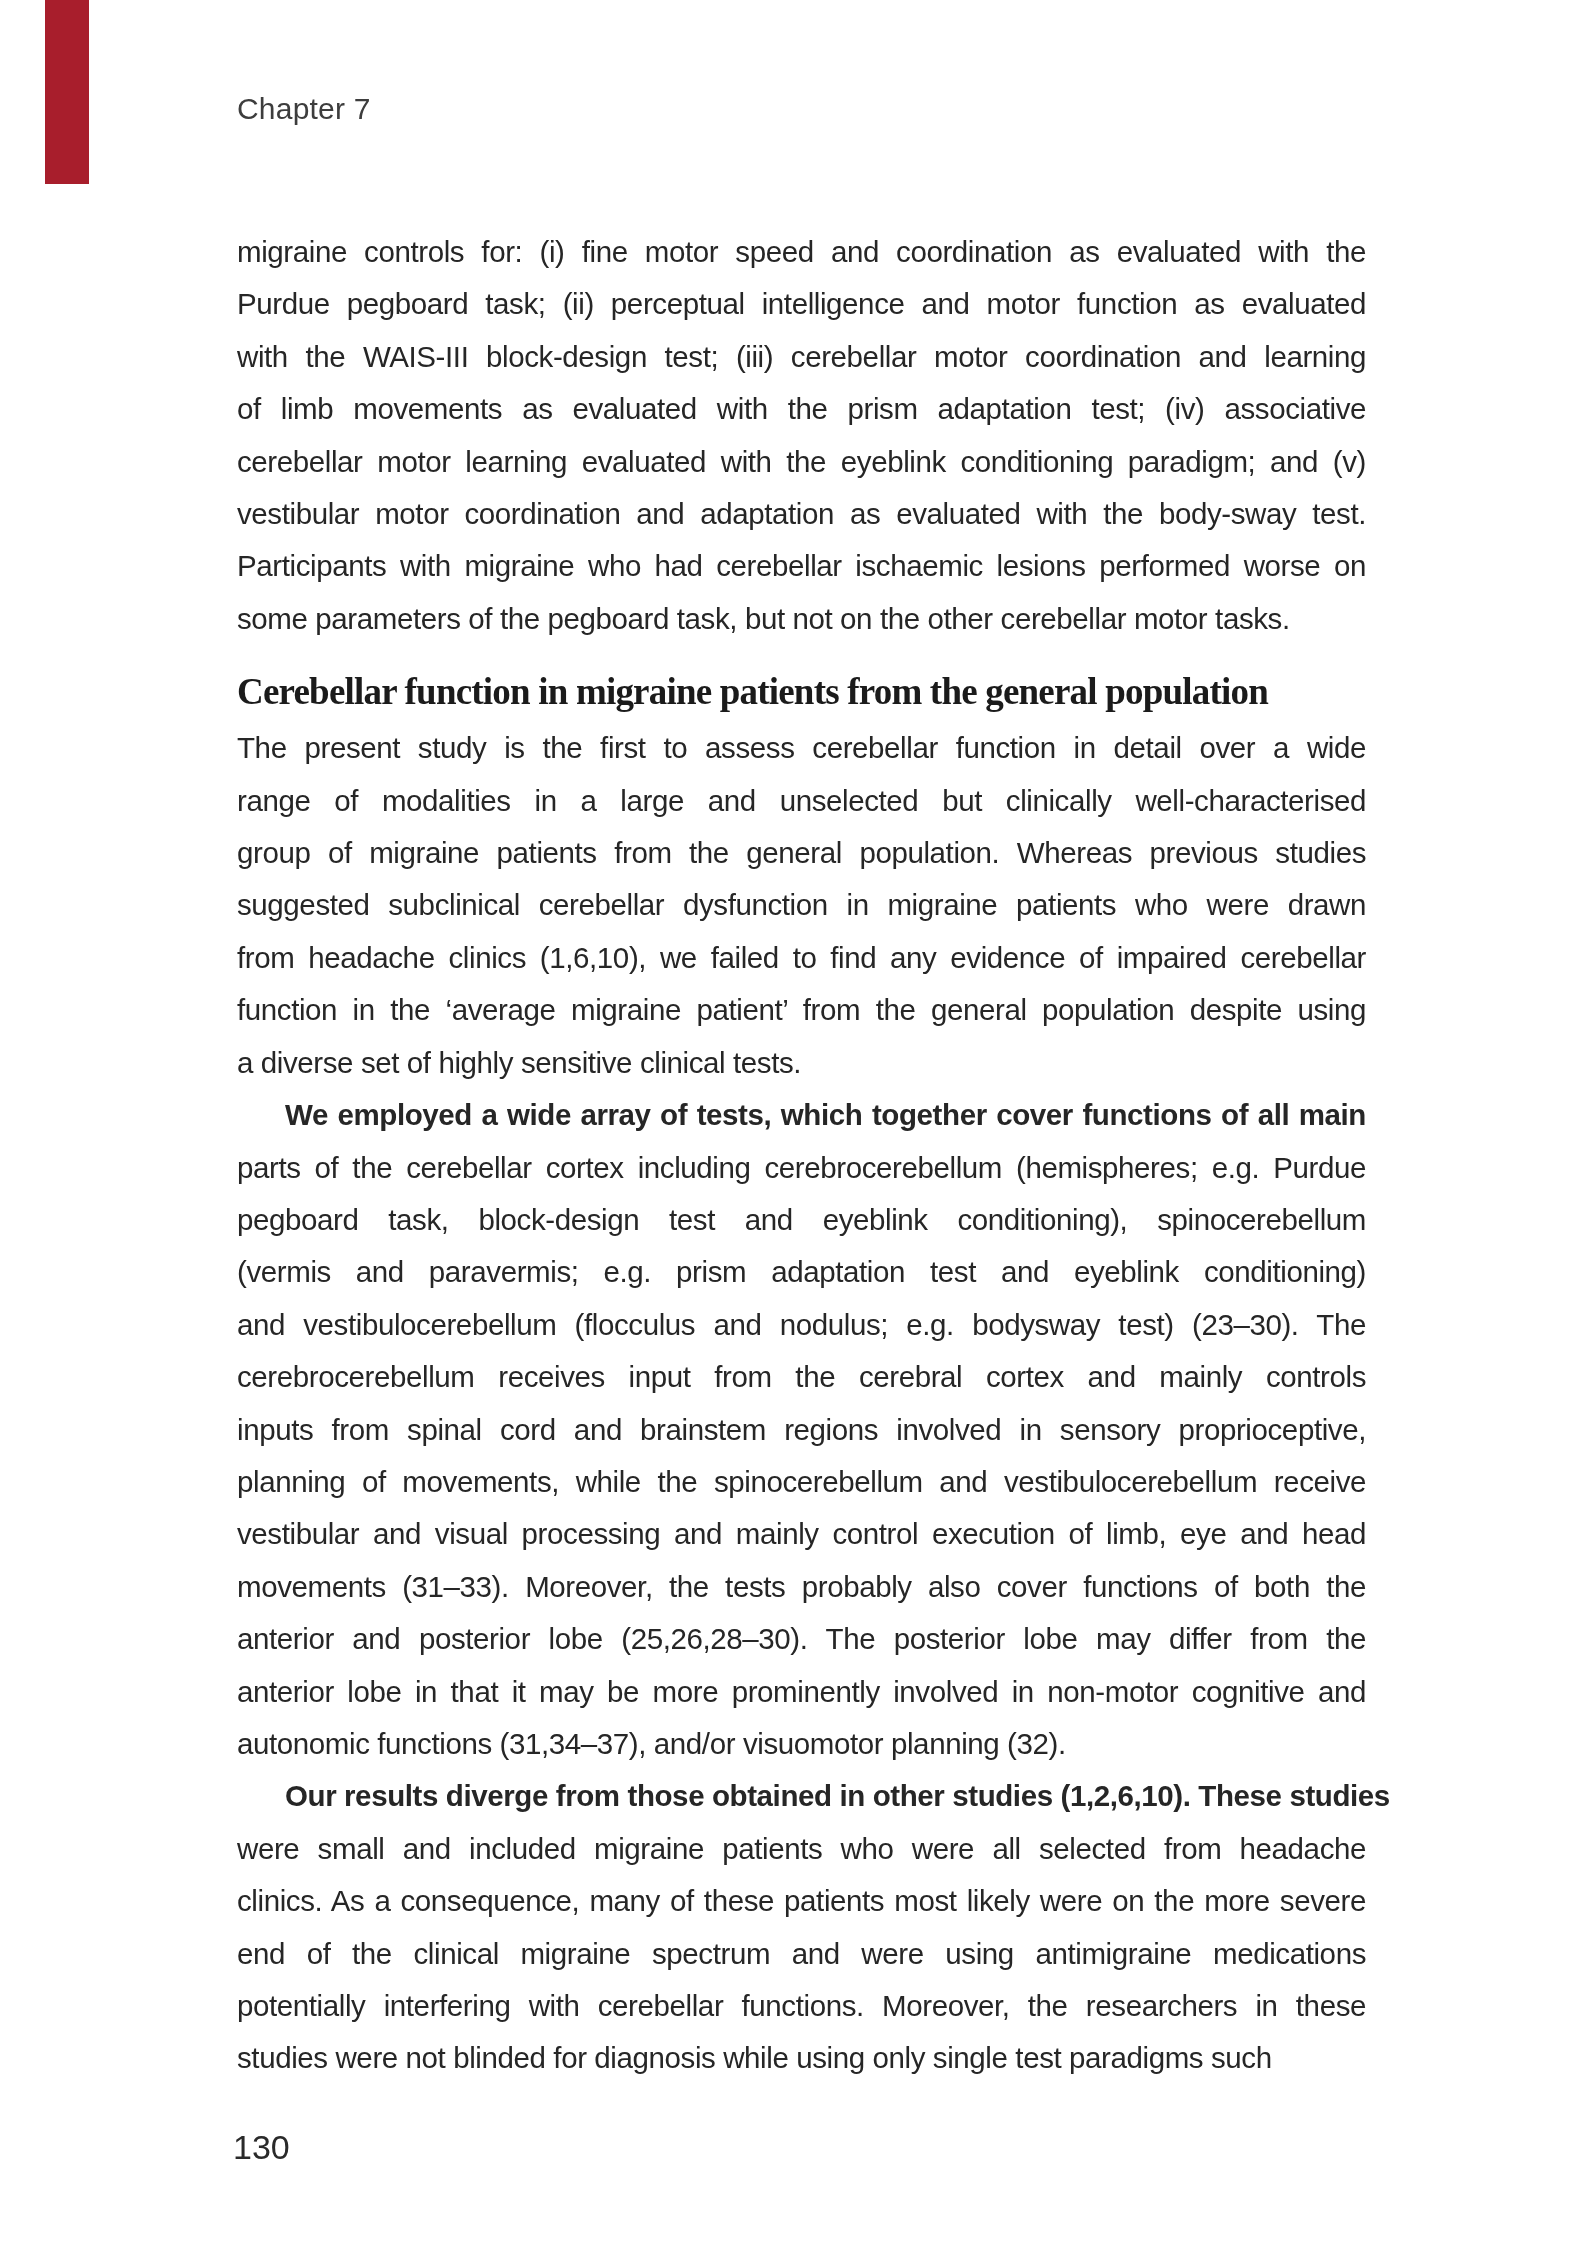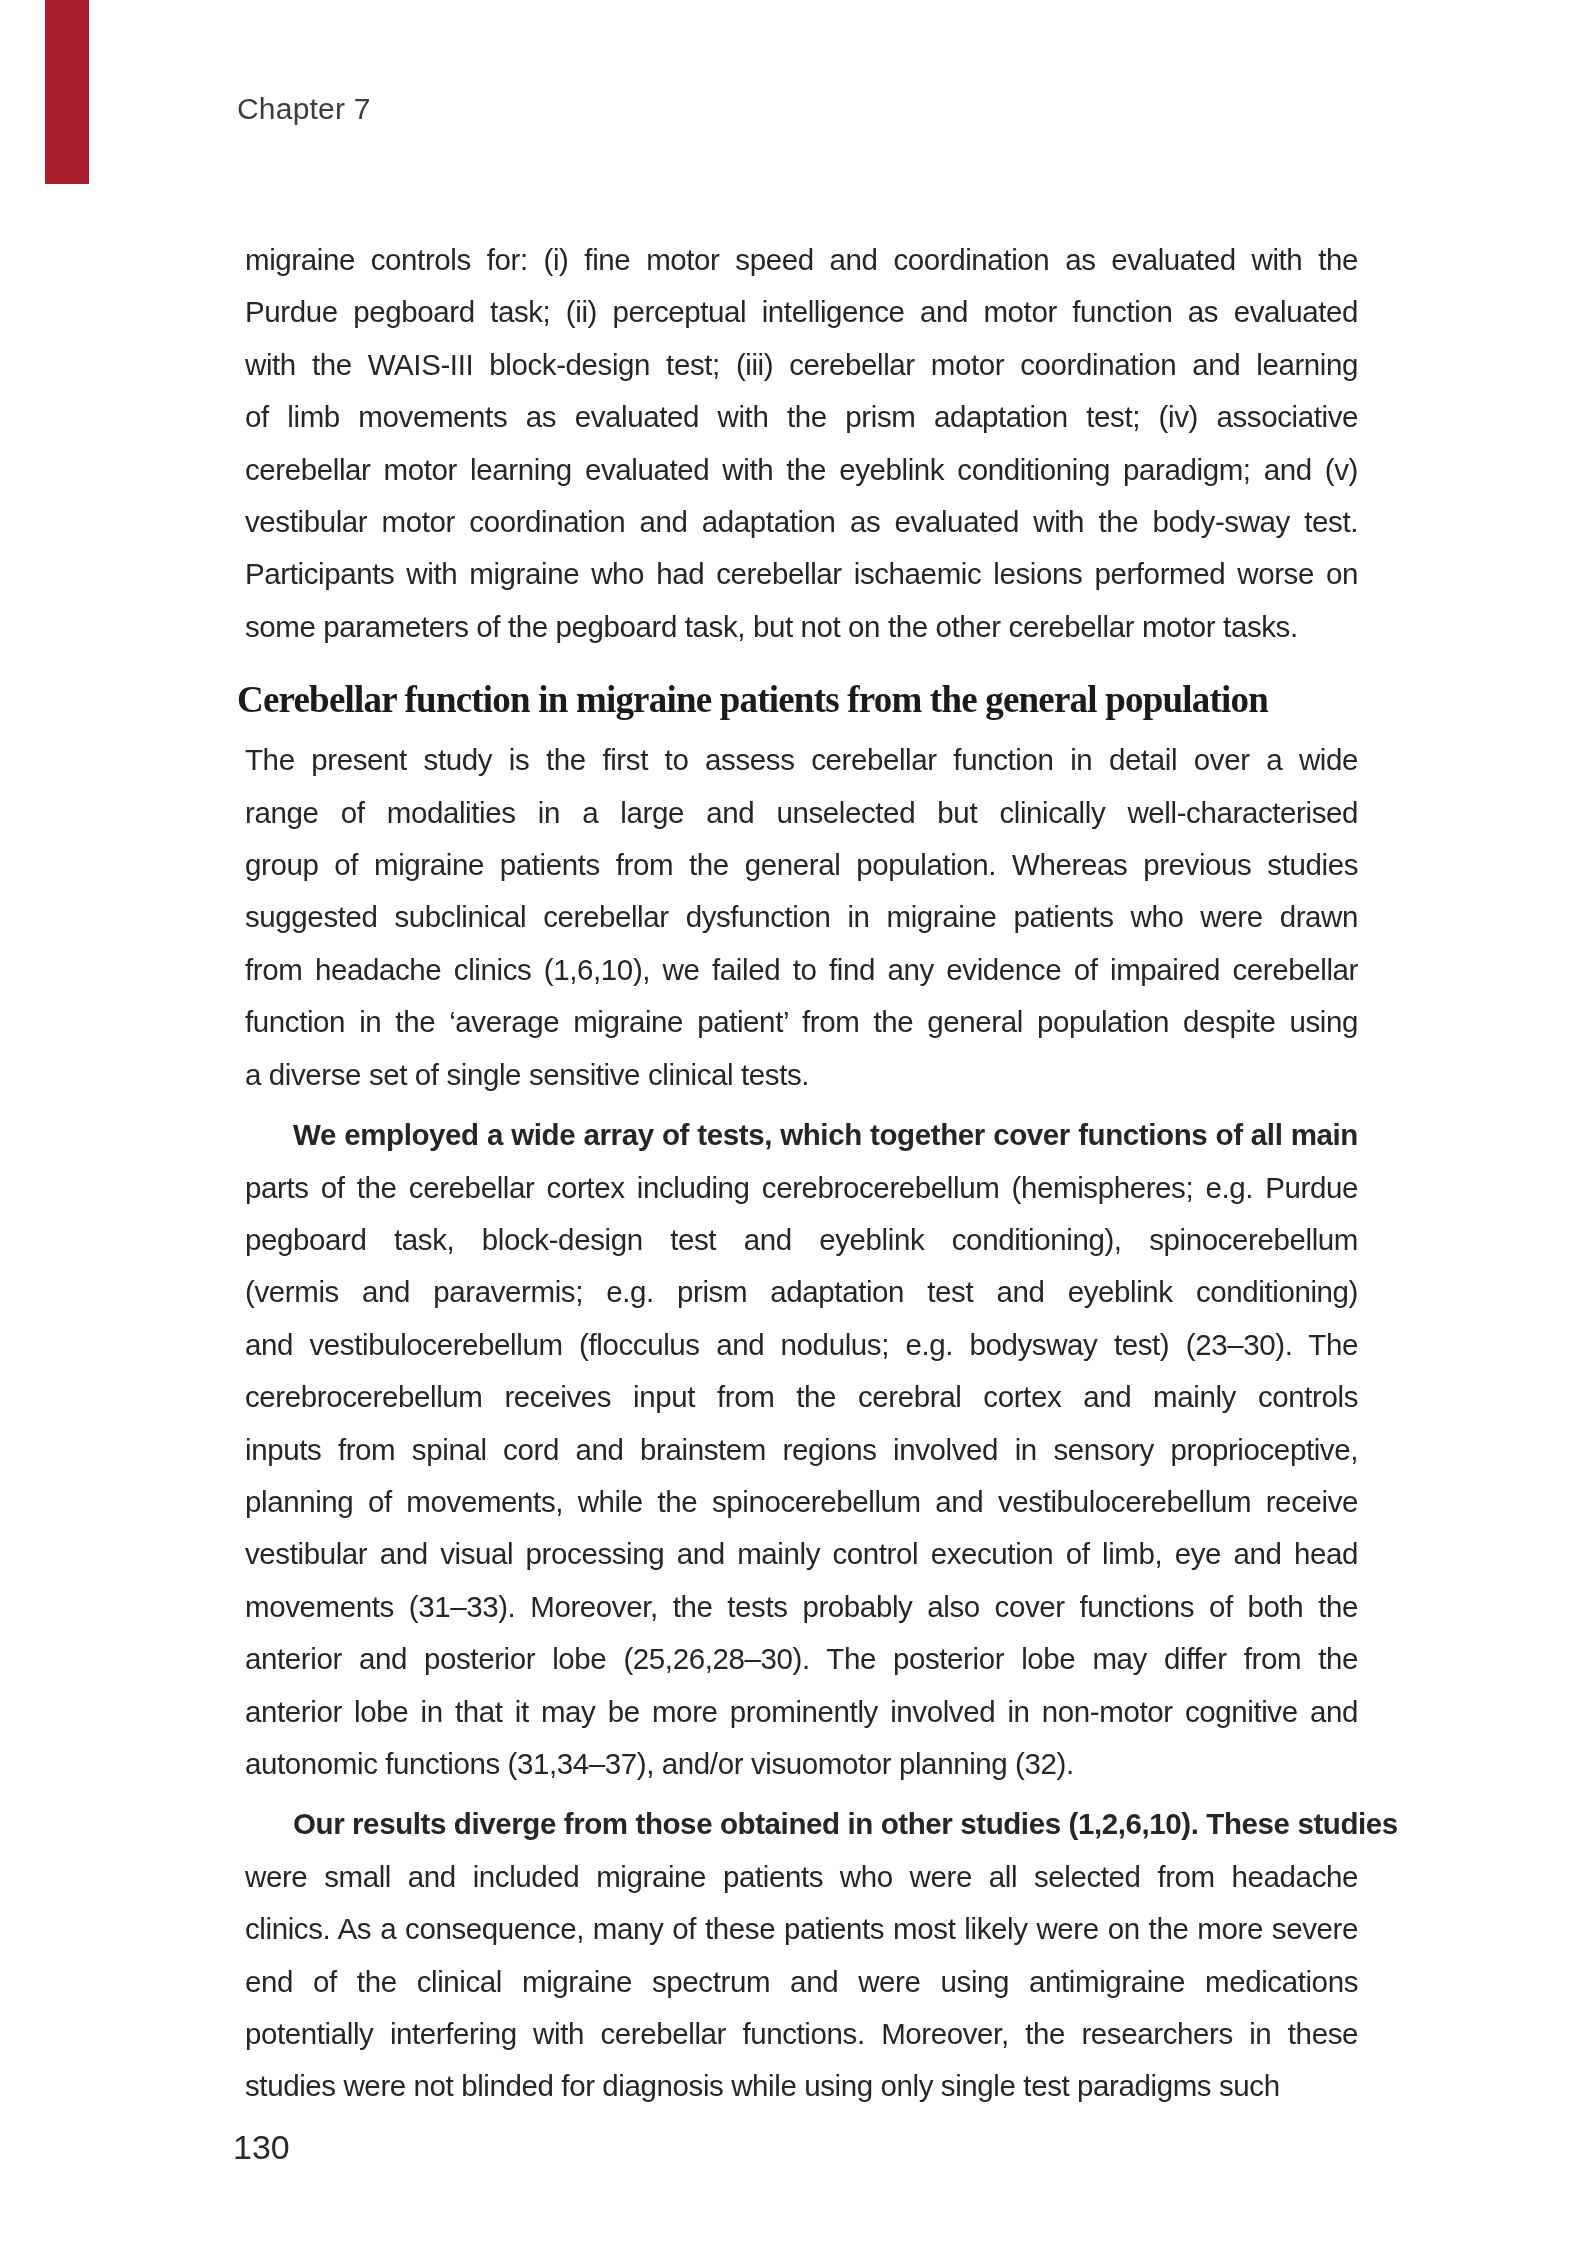--- a/index.html
+++ b/index.html
@@ -31,21 +31,21 @@
   .text-column {
     position: absolute;
     left: 237px;
     top: 226px;
     width: 1129px;
     color: #262626;
     font-size: 29.5px;
     line-height: 52.4px;
     letter-spacing: -0.4px;
   }
-  .para { margin: 8px; padding: 0; }
+  .para { margin: 0; padding: 0; }
   .line {
     text-align: justify;
     text-align-last: justify;
     white-space: nowrap;
   }
   .line.last { text-align-last: left; }
   .indent-first .line:first-child { padding-left: 48px; font-weight: bold; }
   .section-heading {
     font-family: "Liberation Serif", serif;
     font-weight: 700;
@@ -87,21 +87,21 @@
 
     <h2 class="section-heading">Cerebellar function in migraine patients from the general population</h2>
 
     <div class="para">
         <div class="line">The present study is the first to assess cerebellar function in detail over a wide</div>
         <div class="line">range of modalities in a large and unselected but clinically well-characterised</div>
         <div class="line">group of migraine patients from the general population. Whereas previous studies</div>
         <div class="line">suggested subclinical cerebellar dysfunction in migraine patients who were drawn</div>
         <div class="line">from headache clinics (1,6,10), we failed to find any evidence of impaired cerebellar</div>
         <div class="line">function in the ‘average migraine patient’ from the general population despite using</div>
-        <div class="line last">a diverse set of single sensitive clinical tests.</div>
+        <div class="line last">a diverse set of highly sensitive clinical tests.</div>
       </div>
 
     <div class="para indent-first">
         <div class="line">We employed a wide array of tests, which together cover functions of all main</div>
         <div class="line">parts of the cerebellar cortex including cerebrocerebellum (hemispheres; e.g. Purdue</div>
         <div class="line">pegboard task, block-design test and eyeblink conditioning), spinocerebellum</div>
         <div class="line">(vermis and paravermis; e.g. prism adaptation test and eyeblink conditioning)</div>
         <div class="line">and vestibulocerebellum (flocculus and nodulus; e.g. bodysway test) (23–30). The</div>
         <div class="line">cerebrocerebellum receives input from the cerebral cortex and mainly controls</div>
         <div class="line">inputs from spinal cord and brainstem regions involved in sensory proprioceptive,</div>

